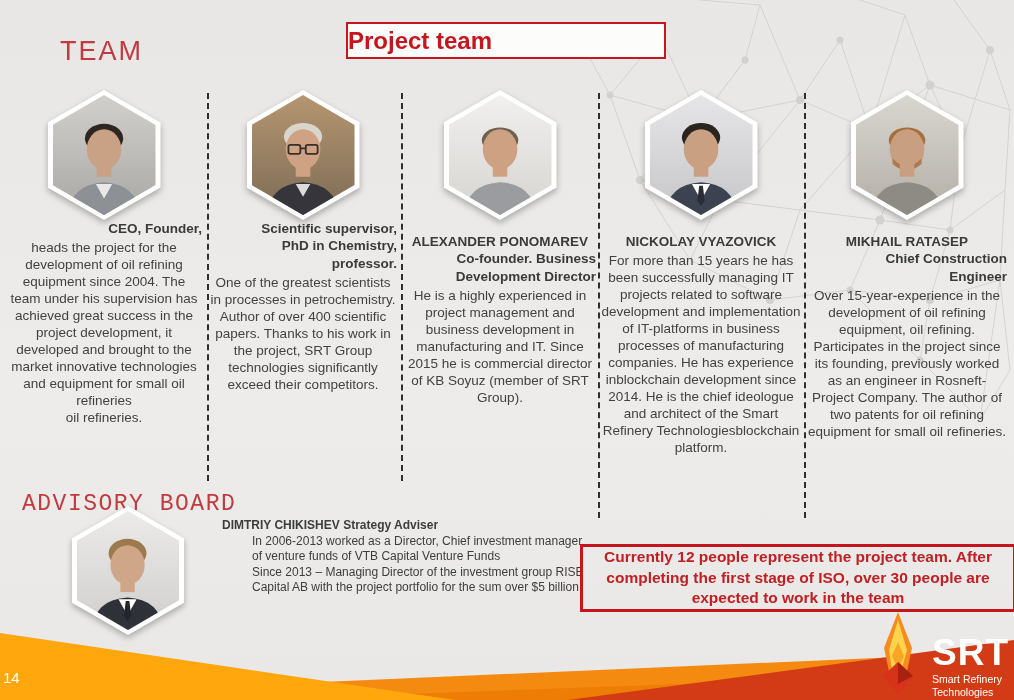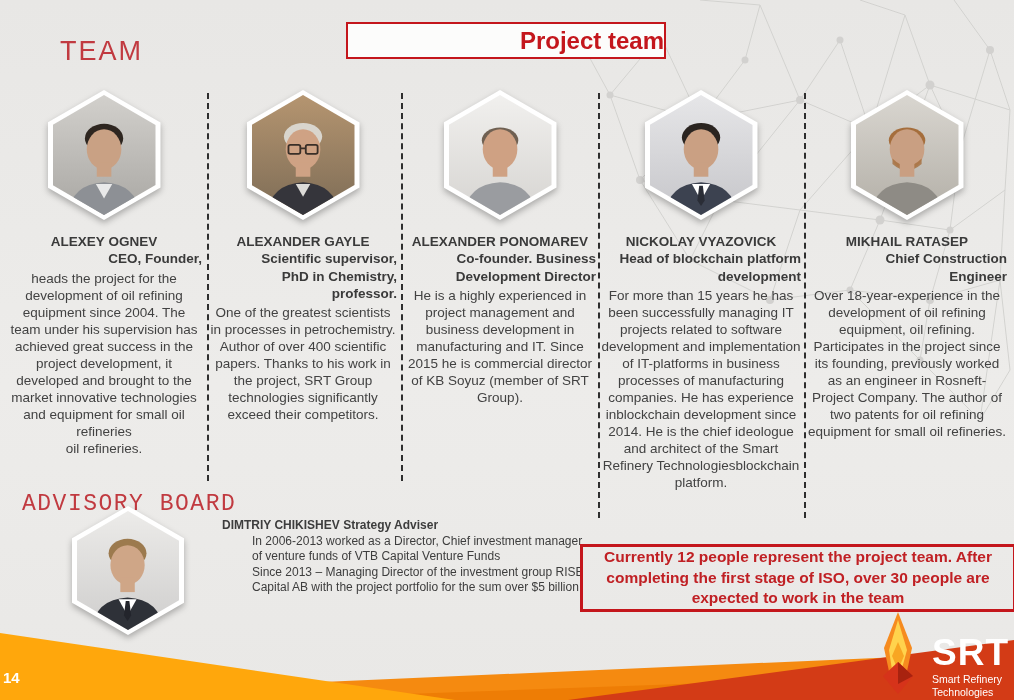--- a/index.html
+++ b/index.html
@@ -10,21 +10,21 @@
   }
   
   .net { position:absolute; top:0; right:0; pointer-events:none; }
 
   .team-label { position:absolute; left:22px; top:36px; font-size:27px; letter-spacing:2px; color:#c13a40;margin-left:38px; }
   .advisory-label { position:absolute; left:22px; top:491px; font-size:23px; letter-spacing:1.5px; color:#c13a40;font-family:Liberation Mono, monospace; }
 
   .title-box {
     position:absolute; left:346px; top:22px; width:316px; height:33px;
     border:2px solid #c4161c; background:#fcfcfb;
-    display:flex; align-items:center; justify-content:flex-end;
+    display:flex; align-items:center; justify-content:flex-start;
   }
   .title-box span { font-size:24px; font-weight:bold; color:#c4161c; }
 
   .divider { position:absolute; top:93px; border-left:2px dashed #2e2e2e; }
   .d1 { left:207px; height:388px; }
   .d2 { left:401px; height:388px; }
   .d3 { left:598px; height:425px; }
   .d4 { left:804px; height:425px; }
 
   .member { position:absolute; top:90px; text-align:center; }
@@ -61,21 +61,21 @@
 
   .callout {
     position:absolute; left:580px; top:544px; width:406px; height:62px;
     border:3px solid #c4161c; background:transparent;
     display:flex; align-items:center; justify-content:center;
     padding:0 12px; text-align:center;
     font-weight:bold; font-size:15.5px; color:#c02024; line-height:1.35;
   }
 
   .footer { position:absolute; left:0; bottom:0; width:1014px; height:100px; }
-  .page-num { position:absolute; left:3px; top:669px; color:#fff; font-size:15px;font-weight:bold; }
+  .page-num { position:absolute; left:3px; top:669px; color:#fff; font-size:15px; }
 
   .logo { position:absolute; left:868px; top:612px; width:142px; height:86px; }
   .logo-flame { position:absolute; left:0; top:0; width:60px; height:86px; }
   .logo-text { position:absolute; left:64px; top:22px; color:#fff; }
   .logo-brand { font-size:37px; font-weight:bold; letter-spacing:1px; line-height:1; }
   .logo-tagline { font-size:10.5px; line-height:1.2; margin-top:2px; white-space:pre-line; }
 </style>
 </head>
 <body>
 
@@ -125,21 +125,20 @@
       <div class="hex-inner p1">
         <svg class="portrait" viewBox="0 0 113 120" preserveAspectRatio="xMidYMax meet">
           <ellipse cx="56" cy="36" rx="21" ry="16" fill="var(--hair)"></ellipse>
           <ellipse cx="56" cy="48" rx="19" ry="22" fill="var(--skin)"></ellipse>
           <rect x="48" y="62" width="16" height="16" fill="var(--skin)"></rect>
           <path d="M16,120 Q20,86 56,84 Q92,86 96,120 Z" fill="var(--shirt)"></path>
           <path d="M47,86 L56,102 L65,86 Z" fill="var(--collar)"></path>
         </svg>
       </div>
     </div>
-    <div class="name">ALEXEY OGNEV</div>
     <div class="role">CEO, Founder,</div>
     <div class="bio">heads the project for the development of oil refining equipment since 2004. The team under his supervision has achieved great success in the project development, it developed and brought to the market innovative technologies and equipment for small oil refineries
 oil refineries.</div>
   </div>
 
   <div class="member m2">
     <div class="hex-wrap">
       <div class="hex-outer"></div>
       <div class="hex-inner p2">
         <svg class="portrait" viewBox="0 0 113 120" preserveAspectRatio="xMidYMax meet">
@@ -149,21 +148,20 @@
           <path d="M16,120 Q20,86 56,84 Q92,86 96,120 Z" fill="var(--shirt)"></path>
           <path d="M48,86 L56,100 L64,86 Z" fill="var(--collar)"></path>
           <g stroke="#3a2f28" stroke-width="2" fill="none">
             <rect x="40" y="43" width="13" height="10" rx="2"></rect>
             <rect x="59" y="43" width="13" height="10" rx="2"></rect>
             <line x1="53" y1="47" x2="59" y2="47"></line>
           </g>
         </svg>
       </div>
     </div>
-    <div class="name">ALEXANDER GAYLE</div>
     <div class="role">Scientific supervisor,
 PhD in Chemistry,
 professor.</div>
     <div class="bio">One of the greatest scientists in processes in petrochemistry. Author of over 400 scientific papers. Thanks to his work in the project, SRT Group technologies significantly exceed their competitors.</div>
   </div>
 
   <div class="member m3">
     <div class="hex-wrap">
       <div class="hex-outer"></div>
       <div class="hex-inner p3">
@@ -189,42 +187,40 @@
           <ellipse cx="56" cy="35" rx="21" ry="16" fill="var(--hair)"></ellipse>
           <ellipse cx="56" cy="48" rx="19" ry="22" fill="var(--skin)"></ellipse>
           <rect x="48" y="62" width="16" height="16" fill="var(--skin)"></rect>
           <path d="M16,120 Q20,86 56,84 Q92,86 96,120 Z" fill="var(--shirt)"></path>
           <path d="M46,86 L56,104 L66,86 Z" fill="var(--collar)"></path>
           <path d="M54,88 L58,88 L60,104 L56,110 L52,104 Z" fill="#2a2d36"></path>
         </svg>
       </div>
     </div>
     <div class="name">NICKOLAY VYAZOVICK</div>
-    <div class="role">Head of blockchain platform
-development</div>
     <div class="bio">For more than 15 years he has been successfully managing IT projects related to software development and implementation of IT-platforms in business processes of manufacturing companies. He has experience inblockchain development since 2014. He is the chief ideologue and architect of the Smart Refinery Technologiesblockchain platform.</div>
   </div>
 
   <div class="member m5">
     <div class="hex-wrap">
       <div class="hex-outer"></div>
       <div class="hex-inner p5">
         <svg class="portrait" viewBox="0 0 113 120" preserveAspectRatio="xMidYMax meet">
           <ellipse cx="56" cy="38" rx="20" ry="14" fill="var(--hair)"></ellipse>
           <ellipse cx="56" cy="48" rx="19" ry="22" fill="var(--skin)"></ellipse>
           <path d="M40,58 Q56,74 72,58 L72,64 Q56,78 40,64 Z" fill="var(--hair)" opacity="0.8"></path>
           <rect x="48" y="62" width="16" height="16" fill="var(--skin)"></rect>
           <path d="M16,120 Q20,86 56,84 Q92,86 96,120 Z" fill="var(--shirt)"></path>
         </svg>
       </div>
     </div>
     <div class="name">MIKHAIL RATASEP</div>
     <div class="role">Chief Construction
 Engineer</div>
-    <div class="bio">Over 18-year-experience in the development of oil refining equipment, oil refining.
+    <div class="bio">Over 15-year-experience in the development of oil refining equipment, oil refining.
 Participates in the project since its founding, previously  worked as an engineer in Rosneft-Project Company. The author of two patents for oil refining equipment for small oil refineries.</div>
   </div>
 
   <div class="advisory-label">ADVISORY BOARD</div>
 
   <div class="hex-wrap advisory-hex">
     <div class="hex-outer"></div>
     <div class="hex-inner p6">
       <svg class="portrait" viewBox="0 0 113 120" preserveAspectRatio="xMidYMax meet">
         <ellipse cx="56" cy="35" rx="21" ry="16" fill="var(--hair)"></ellipse>

